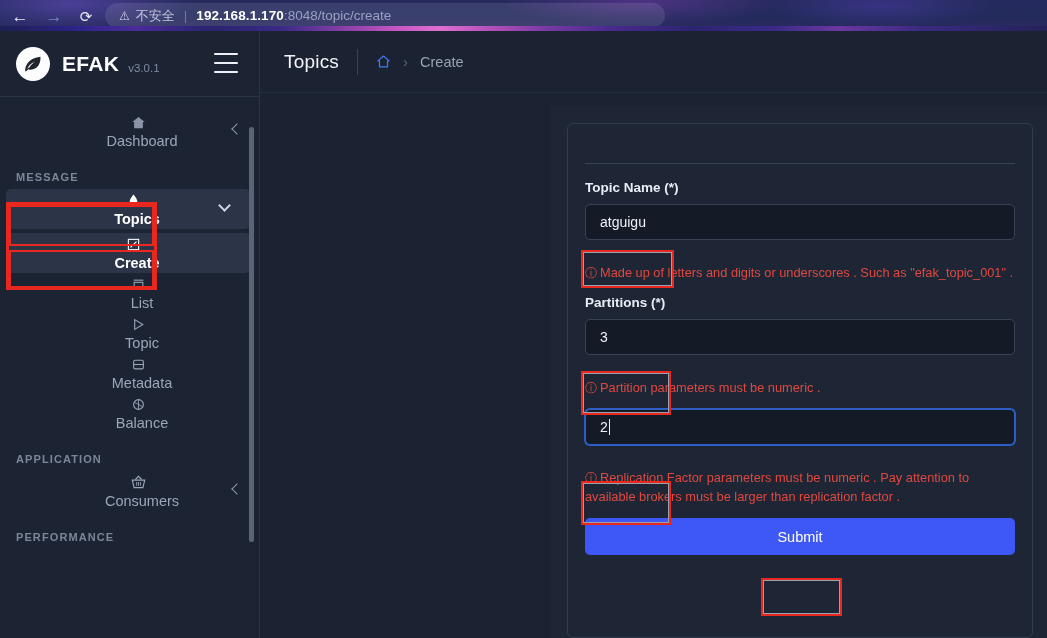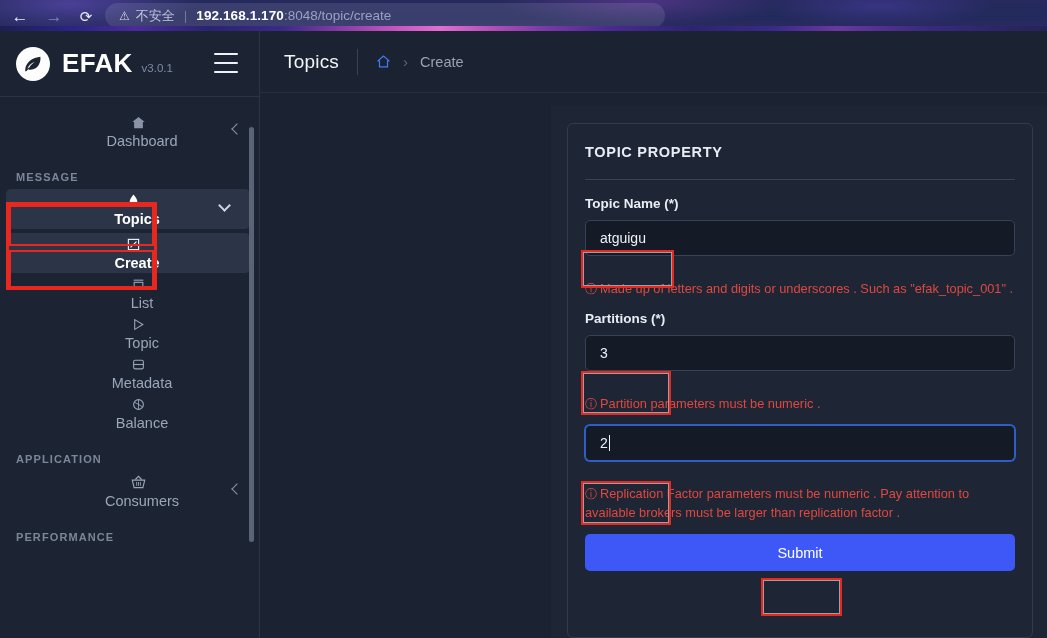--- a/index.html
+++ b/index.html
@@ -85,21 +85,21 @@
     position: relative;
   }
   #brand-logo {
     width: 34px; height: 34px; border-radius: 50%;
     background: #fdfdfd;
     display: flex; align-items: center; justify-content: center;
     flex: 0 0 auto;
   }
   #brand-logo svg { display: block; }
   #brand-name {
-    color: #ffffff; font-size: 26px; font-weight: bold;
+    color: #ffffff; font-size: 21px; font-weight: bold;
     margin-left: 12px; letter-spacing: .3px;
   }
   #brand-version {
     color: #7e8aa3; font-size: 11.5px; margin-left: 9px;
     position: relative; top: 4px;
   }
   #hamburger {
     position: absolute; right: 21px; top: 22px;
     width: 24px; height: 20px;
     display: flex; flex-direction: column; justify-content: space-between;
@@ -441,21 +441,20 @@
           </svg>
       </span>
       <span id="crumb-sep">›</span>
       <span id="crumb-current">Create</span>
     </div>
 
     <div id="content">
       <div id="card-column">
         <div id="card">
 
-          <div id="card-title">TOPIC PROPERTY</div>
           <div id="card-rule"></div>
 
           <div class="field-block">
             <div class="field-label">Topic Name (*)</div>
             <div class="field-input">
               <span>atguigu</span>
             </div>
             <div class="hint">
               <span class="warn">ⓘ</span><span>Made up of letters and digits or underscores . Such as "efak_topic_001" .</span>
             </div>

